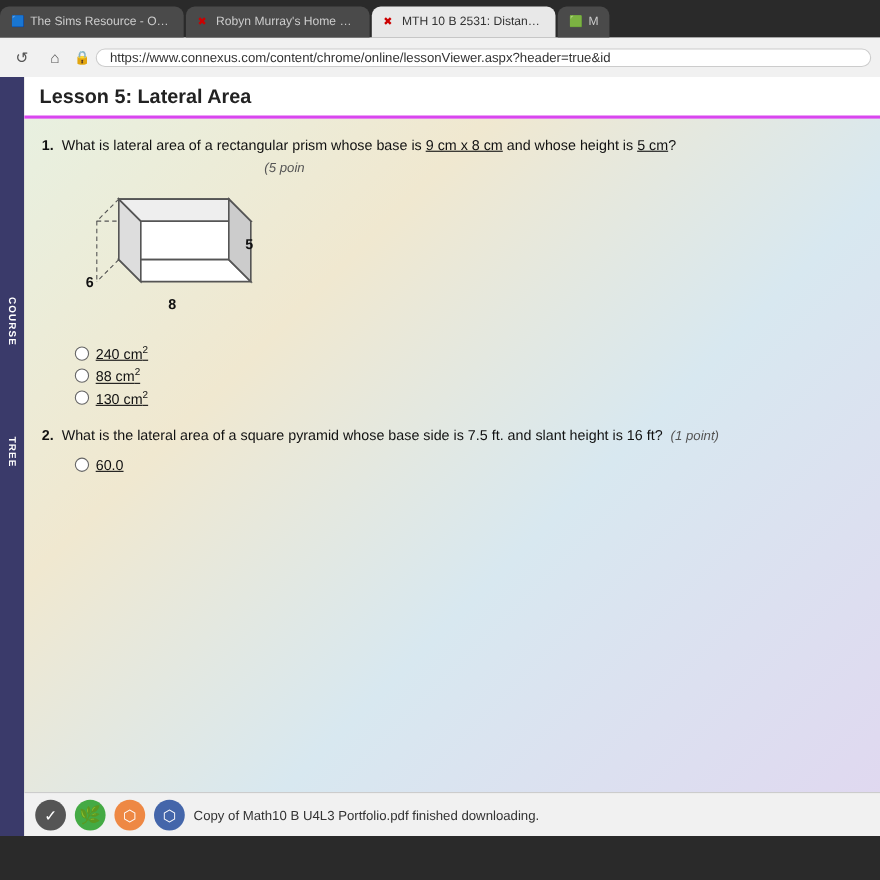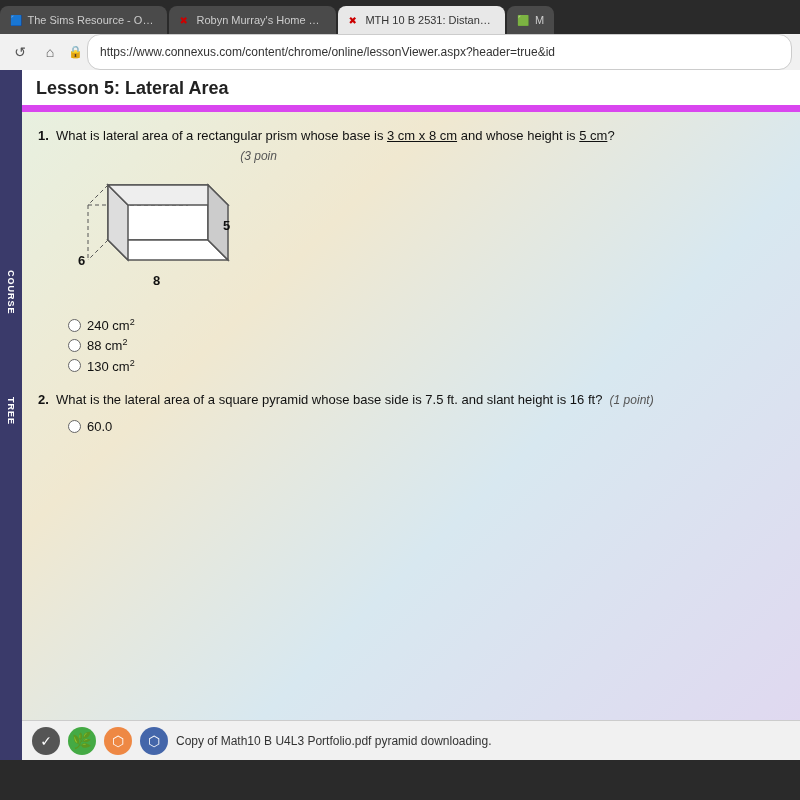--- a/index.html
+++ b/index.html
@@ -71,21 +71,21 @@
       cursor: pointer;
       display: flex;
       align-items: center;
       justify-content: center;
       font-size: 14px;
       color: #555;
     }
 
     .address-bar {
       flex: 1;
-      height: 36px;
+      height: 17px;
       border: 1px solid #ccc;
       border-radius: 13px;
       padding: 0 12px;
       font-size: 12px;
       background: white;
       color: #333;
     }
 
     
     .browser-body {
@@ -124,21 +124,21 @@
     .main-content {
       flex: 1;
       background: #f0f0e8;
       overflow: hidden;
       position: relative;
     }
 
     .lesson-header {
       background: white;
       padding: 8px 14px 6px;
-      border-bottom: 7px solid #d946ef;
+      border-bottom: 3px solid #d946ef;
     }
     .lesson-title {
       font-size: 18px;
       font-weight: bold;
       color: #222;
     }
     .lesson-subtitle {
       font-size: 12px;
       font-weight: bold;
       color: #1a1a8a;
@@ -188,20 +188,21 @@
       flex-direction: column;
       gap: 4px;
     }
 
     .choice {
       display: flex;
       align-items: center;
       gap: 6px;
       font-size: 13px;
       color: #111;
+      text-decoration: underline;
     }
 
     .radio-circle {
       width: 13px;
       height: 13px;
       border-radius: 50%;
       border: 1px solid #666;
       background: white;
       flex-shrink: 0;
     }
@@ -301,23 +302,23 @@
   <div class="main-content">
 
     <div class="lesson-header">
       <div class="lesson-title">Lesson 5: Lateral Area</div>
     </div>
 
     <div class="questions-area">
 
       <div class="question">
         <div class="question-text">
-          <strong>1.</strong>&nbsp; What is lateral area of a rectangular prism whose base is <span class="underline">3 cm x 8 cm</span> and whose height is <span class="underline">5 cm</span>?
+          <strong>1.</strong>&nbsp; What is lateral area of a rectangular prism whose base is <span class="underline">9 cm x 8 cm</span> and whose height is <span class="underline">5 cm</span>?
           &nbsp;&nbsp;&nbsp;&nbsp;&nbsp;&nbsp;&nbsp;&nbsp;&nbsp;&nbsp;&nbsp;&nbsp;&nbsp;&nbsp;&nbsp;&nbsp;&nbsp;&nbsp;&nbsp;&nbsp;&nbsp;&nbsp;&nbsp;&nbsp;&nbsp;&nbsp;&nbsp;&nbsp;&nbsp;&nbsp;&nbsp;&nbsp;&nbsp;&nbsp;&nbsp;&nbsp;&nbsp;&nbsp;&nbsp;&nbsp;&nbsp;&nbsp;&nbsp;&nbsp;&nbsp;&nbsp;&nbsp;&nbsp;&nbsp;&nbsp;&nbsp;&nbsp;&nbsp;&nbsp;&nbsp;
-          <em>(3 poin</em>
+          <em>(5 poin</em>
         </div>
 
         <div class="diagram-area">
           <svg class="prism-svg" width="200" height="130" viewBox="0 0 200 130">
 
             <polygon points="50,10 150,10 150,65 50,65" fill="white" stroke="#555" stroke-width="1.5"></polygon>
 
             <line x1="50" y1="10" x2="30" y2="30" stroke="#555" stroke-width="1" stroke-dasharray="4,3"></line>
             <line x1="50" y1="65" x2="30" y2="85" stroke="#555" stroke-width="1" stroke-dasharray="4,3"></line>
             <line x1="30" y1="30" x2="30" y2="85" stroke="#555" stroke-width="1" stroke-dasharray="4,3"></line>
@@ -367,17 +368,17 @@
         </div>
       </div>
 
     </div>
 
     <div class="download-bar">
       <div class="download-icon dl-check">✓</div>
       <div class="download-icon dl-leaf" style="font-size:16px;">🌿</div>
       <div class="download-icon dl-orange">⬡</div>
       <div class="download-icon dl-blue">⬡</div>
-      <span class="download-text">Copy of Math10 B U4L3 Portfolio.pdf pyramid downloading.</span>
+      <span class="download-text">Copy of Math10 B U4L3 Portfolio.pdf finished downloading.</span>
     </div>
 
   </div>
 </div>
 
 </body></html>

